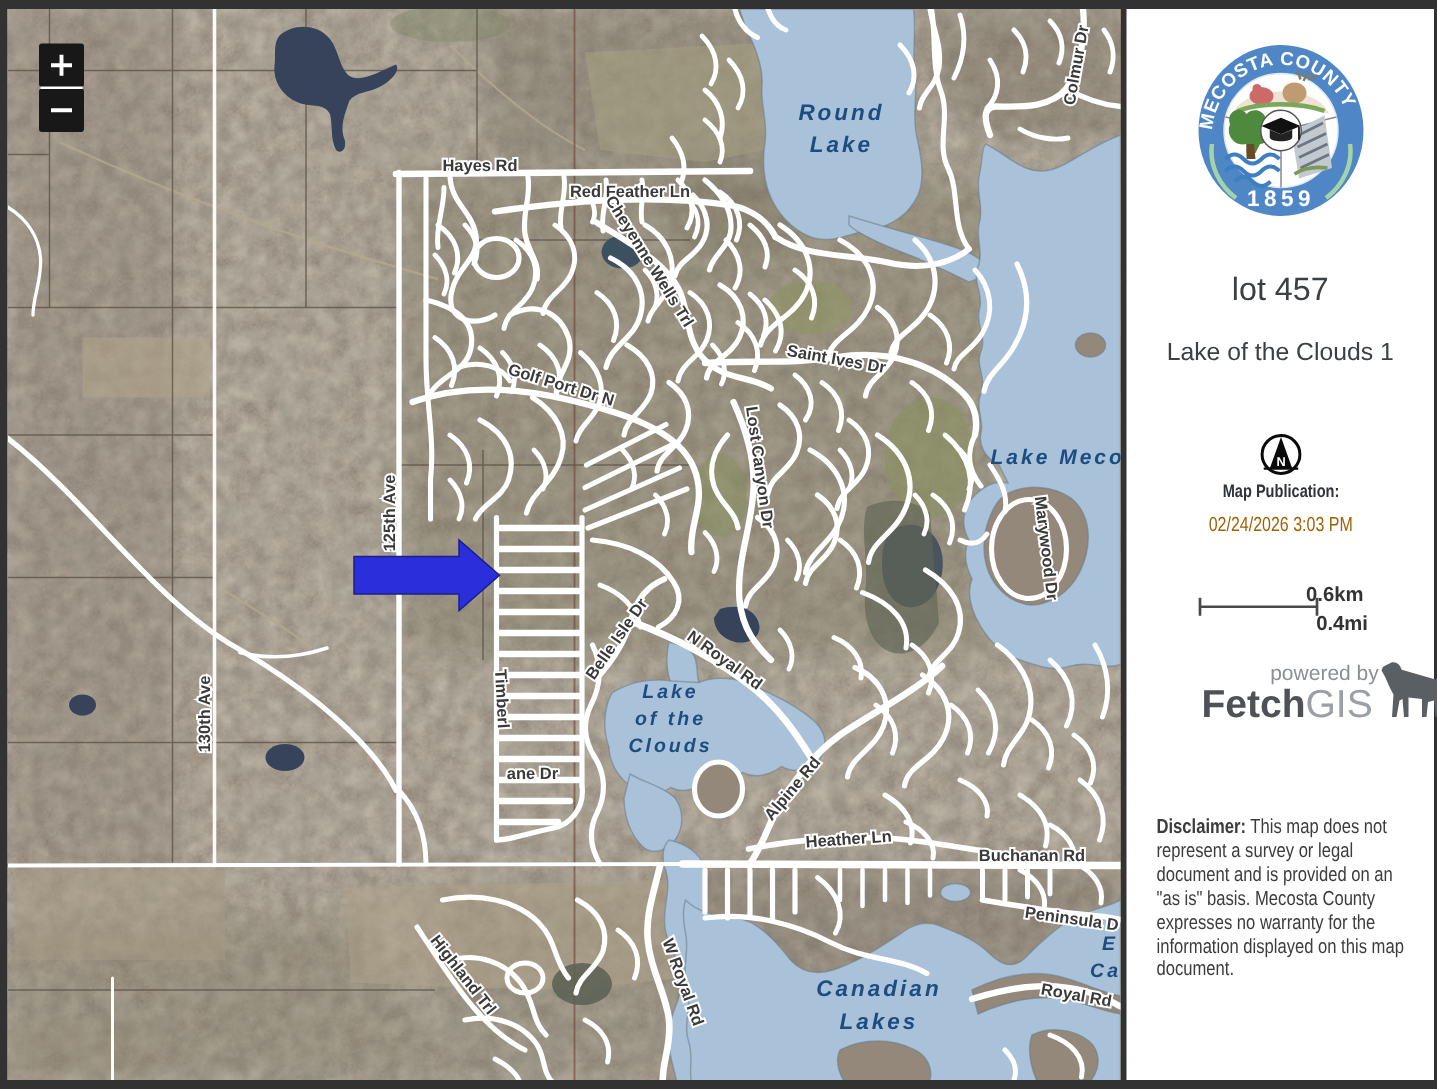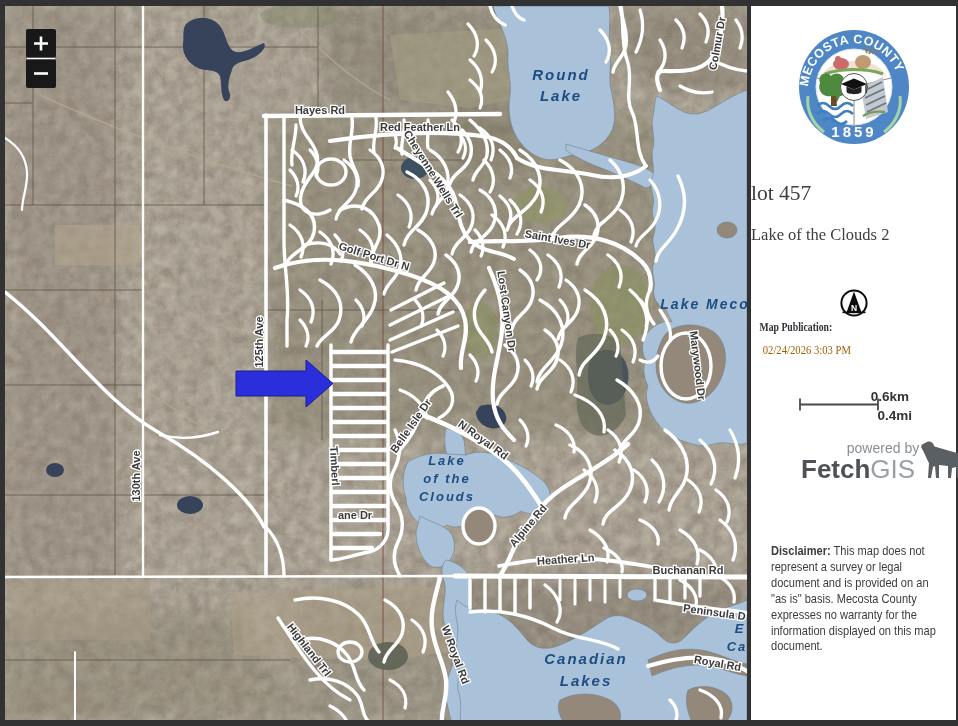--- a/index.html
+++ b/index.html
@@ -1,20 +1,20 @@
 <!DOCTYPE html>
 <html><head>
 <meta charset="utf-8">
 <style>
   html,body{margin:0;padding:0;}
   body{width:958px;height:726px;overflow:hidden;background:#333232;font-family:"Liberation Sans", sans-serif;position:relative;}
   #map{position:absolute;left:5px;top:6px;width:742px;height:714px;background:#9a8d7e;}
   #sidebar{position:absolute;left:751px;top:6px;width:205px;height:714px;background:#ffffff;}
   #sidebar svg{display:block;margin:0 auto;}
-  .sb{position:absolute;left:0;width:100%;color:#3c4043;font-family:Liberation Serif, serif;}
+  .sb{position:absolute;left:0;width:100%;text-align:center;color:#3c4043;}
 </style>
 </head>
 <body>
 
 <div id="map">
 <svg width="742" height="714" viewBox="5 6 742 714">
 <defs>
   <filter id="grain" x="0%" y="0%" width="100%" height="100%">
     <feTurbulence type="fractalNoise" baseFrequency="0.55" numOctaves="3" seed="7" stitchTiles="stitch" result="n"></feTurbulence>
     <feColorMatrix in="n" type="matrix" values="0 0 0 0 0.37 0 0 0 0 0.33 0 0 0 0 0.28 0.75 0.75 0.75 0 -0.62"></feColorMatrix>
@@ -616,21 +616,21 @@
 
       <circle cx="57" cy="59" r="13.5" fill="#ffffff" stroke="#555" stroke-width="1"></circle>
       <path d="M44,56 L57,50.5 L70,56 L57,61.5 Z" fill="#111"></path>
       <path d="M49.5,58.5 L49.5,63.5 C49.5,67 64.5,67 64.5,63.5 L64.5,58.5 L57,61.5 Z" fill="#222"></path>
       <line x1="69" y1="56.5" x2="69" y2="65" stroke="#111" stroke-width="1.2"></line>
     </svg>
   </div>
 
   <div class="sb" style="top:177px;font-size:21.5px;line-height:21.5px;">lot 457</div>
 
-  <div class="sb" style="top:221px;font-size:16.5px;line-height:16.5px;">Lake of the Clouds 2</div>
+  <div class="sb" style="top:221px;font-size:16.5px;line-height:16.5px;">Lake of the Clouds 1</div>
 
   <div style="position:absolute;left:0;top:283px;width:100%;text-align:center;">
     <svg width="28" height="28" viewBox="0 0 28 28">
       <circle cx="14" cy="14" r="12.6" fill="none" stroke="#0b0b0b" stroke-width="2"></circle>
       <path d="M14,2.4 L21.5,23.4 L6.5,23.4 Z" fill="#0b0b0b"></path>
       <line x1="2.5" y1="23.4" x2="25.5" y2="23.4" stroke="#0b0b0b" stroke-width="1.6"></line>
       <text x="14" y="21.6" font-family="Liberation Sans, sans-serif" font-size="8.5" font-weight="bold" fill="#ffffff" text-anchor="middle">N</text>
     </svg>
   </div>
 

